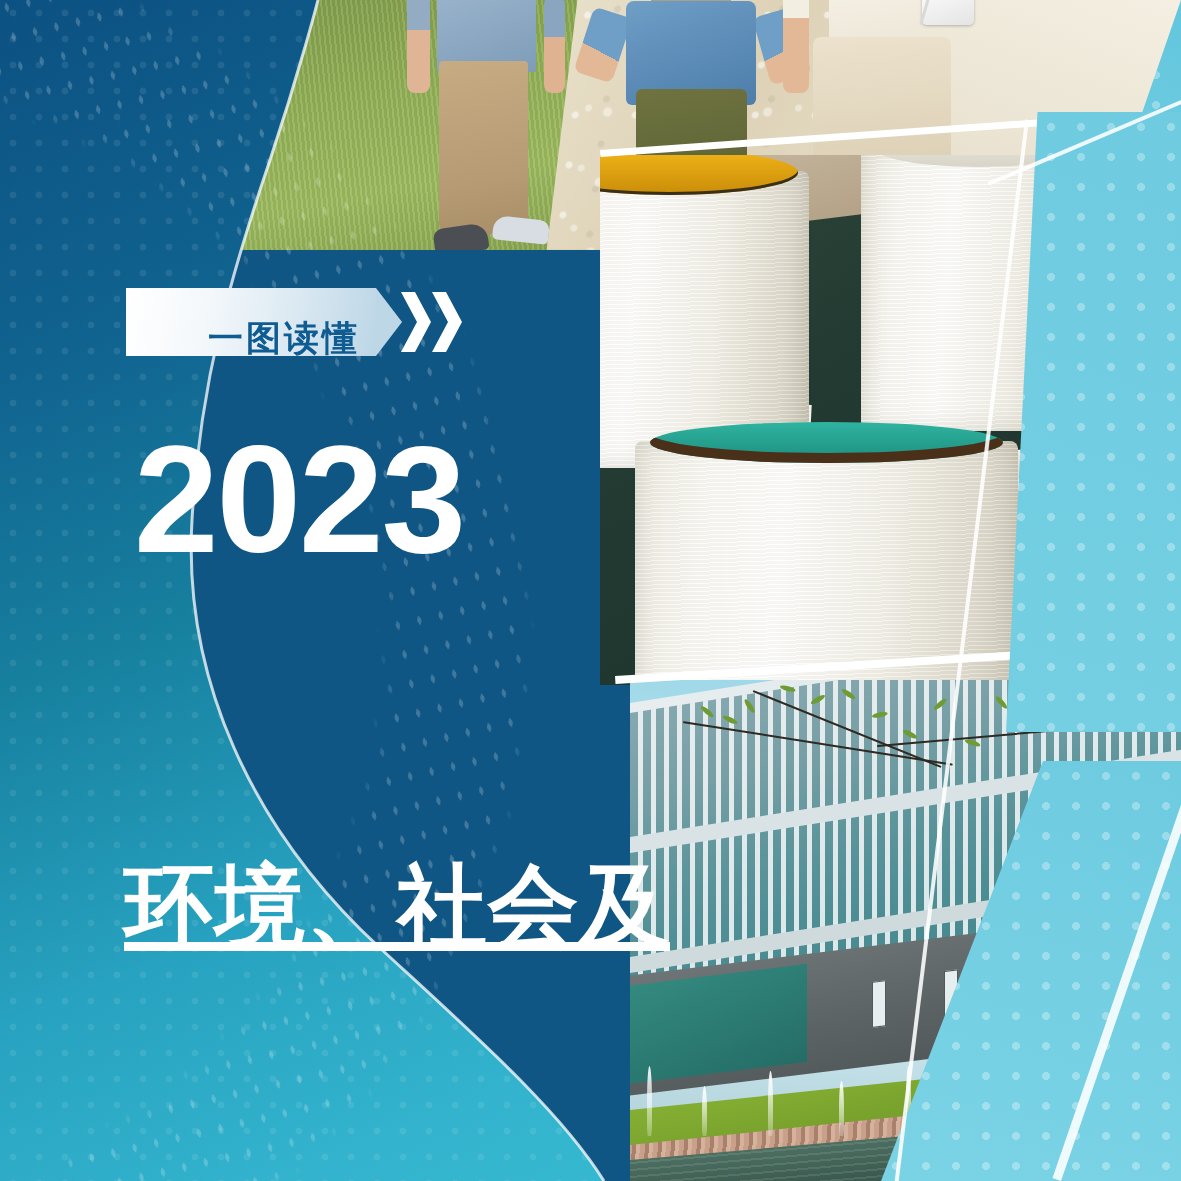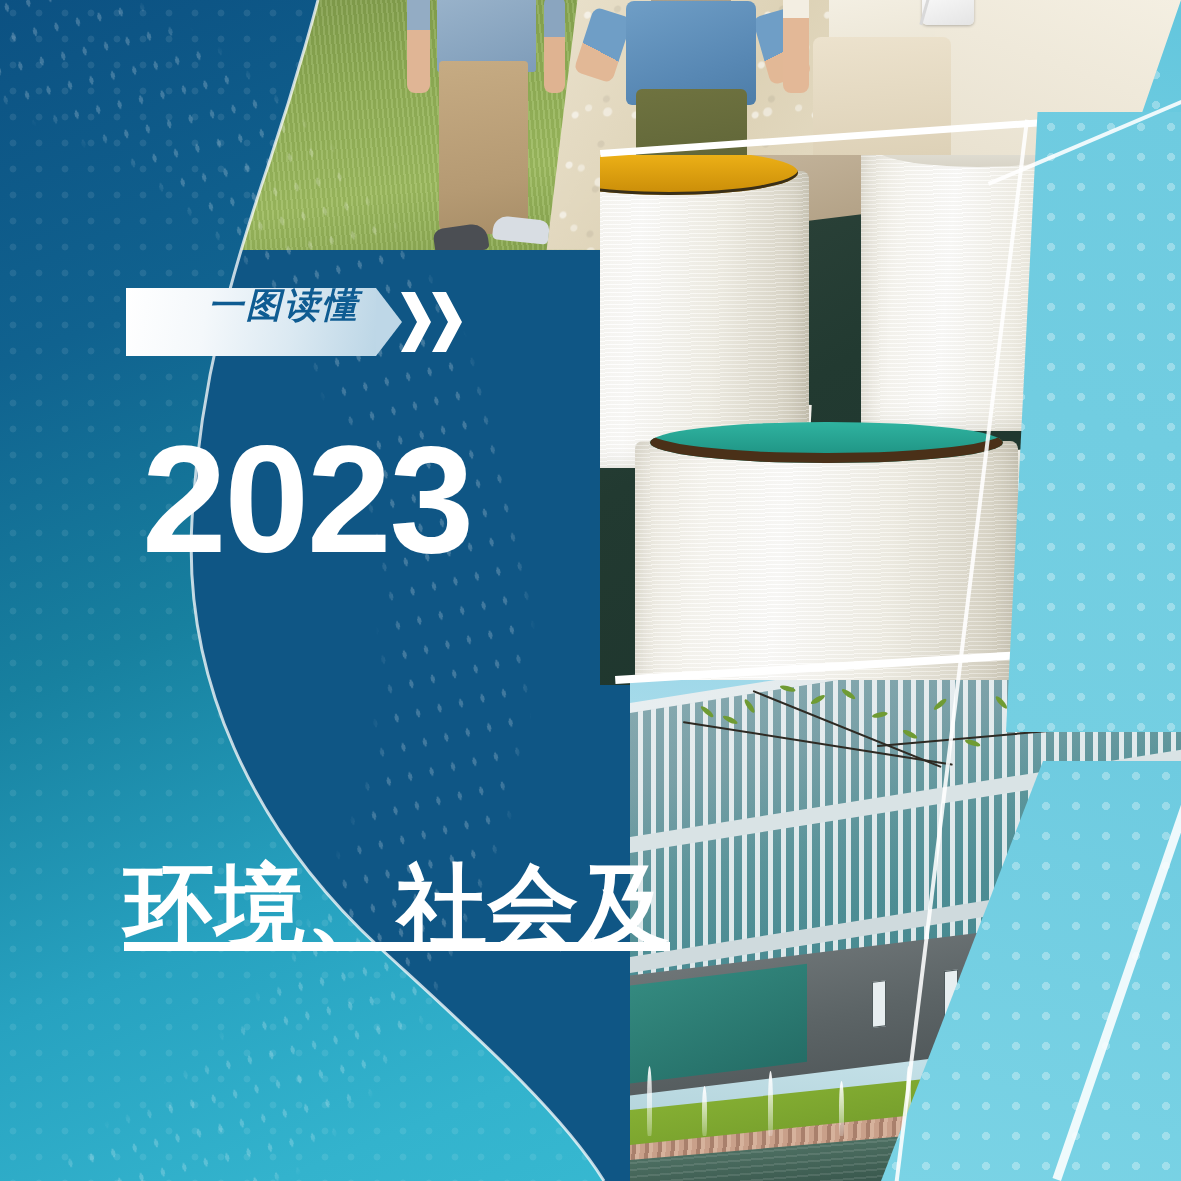--- a/index.html
+++ b/index.html
@@ -245,44 +245,43 @@
   .hairline{position:absolute;background:#ffffff;}
 
   
   #badge{
     position:absolute;left:126px;top:288px;height:68px;
     display:flex;align-items:stretch;
   }
   #badge-plate{
     position:relative;width:250px;height:100%;
     background:linear-gradient(100deg,#ffffff 0%,#f4f8fb 32%,#dbe9f2 66%,#bcd6e6 100%);
-    display:flex;align-items:flex-start;justify-content:flex-end;
+    display:flex;align-items:flex-end;justify-content:flex-end;
     padding-right:16px;
-    font-style:italic;
   }
   #badge-plate:after{
     content:"";position:absolute;right:-26px;top:0;border-style:solid;
     border-width:34px 0 34px 26px;
     border-color:transparent transparent transparent #bed7e7;
   }
   #badge-text{
     font-size:35px;font-weight:bold;letter-spacing:3px;color:#0f5c92;
     white-space:nowrap;line-height:1;
     font-family:"DejaVu Sans","Liberation Sans",sans-serif;
   }
   .chev{
     position:absolute;top:4px;width:30px;height:60px;
   }
   .chev svg{display:block;}
   #chev1{left:275px;}
   #chev2{left:306px;}
 
   
   #year{
-    position:absolute;left:142px;top:427px;
+    position:absolute;left:134px;top:427px;
     font-size:152px;font-weight:bold;color:#ffffff;line-height:.95;
     letter-spacing:-2px;
     font-family:"Liberation Sans","DejaVu Sans",sans-serif;
   }
   #title{
     position:absolute;left:124px;top:607px;
     font-size:90px;font-weight:bold;color:#ffffff;line-height:1.33;
     letter-spacing:1px;
     font-family:"DejaVu Sans","Liberation Sans",sans-serif;
     white-space:pre;

